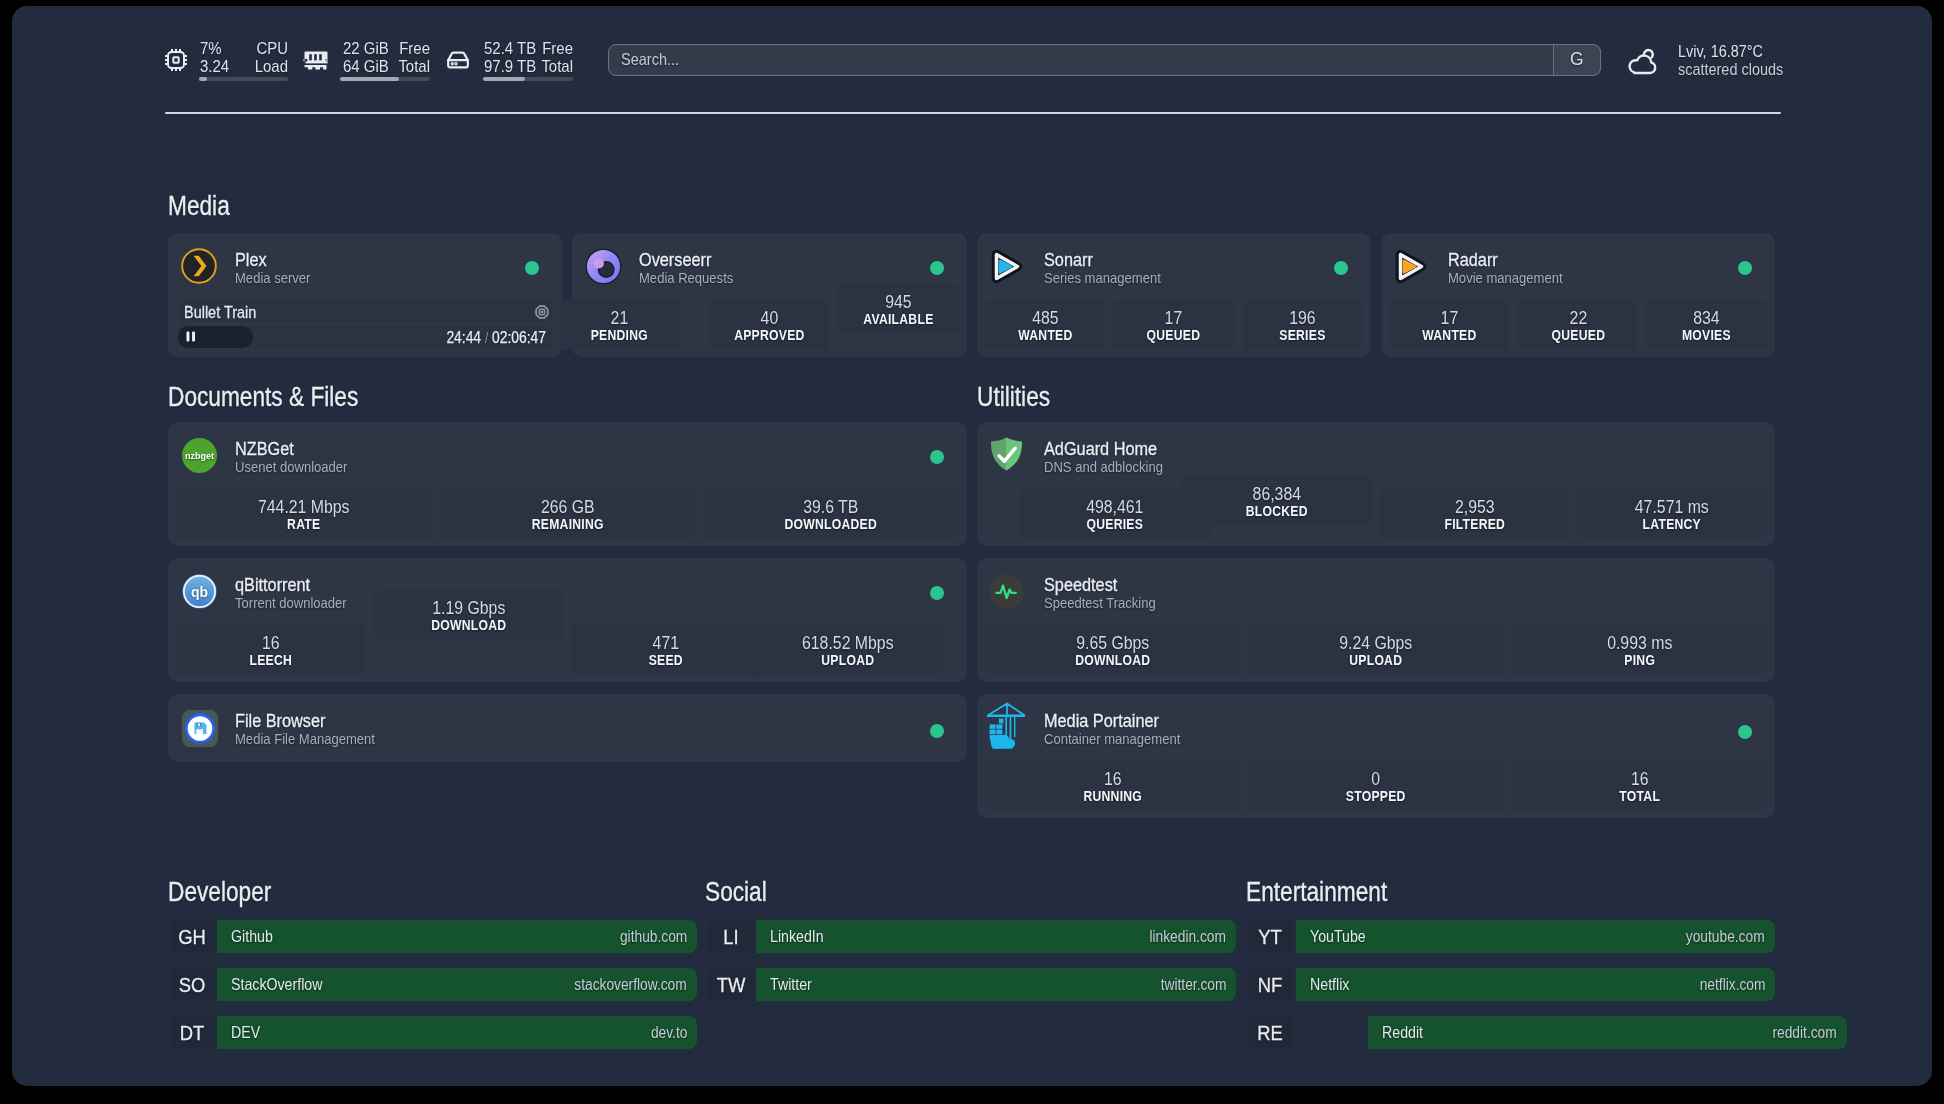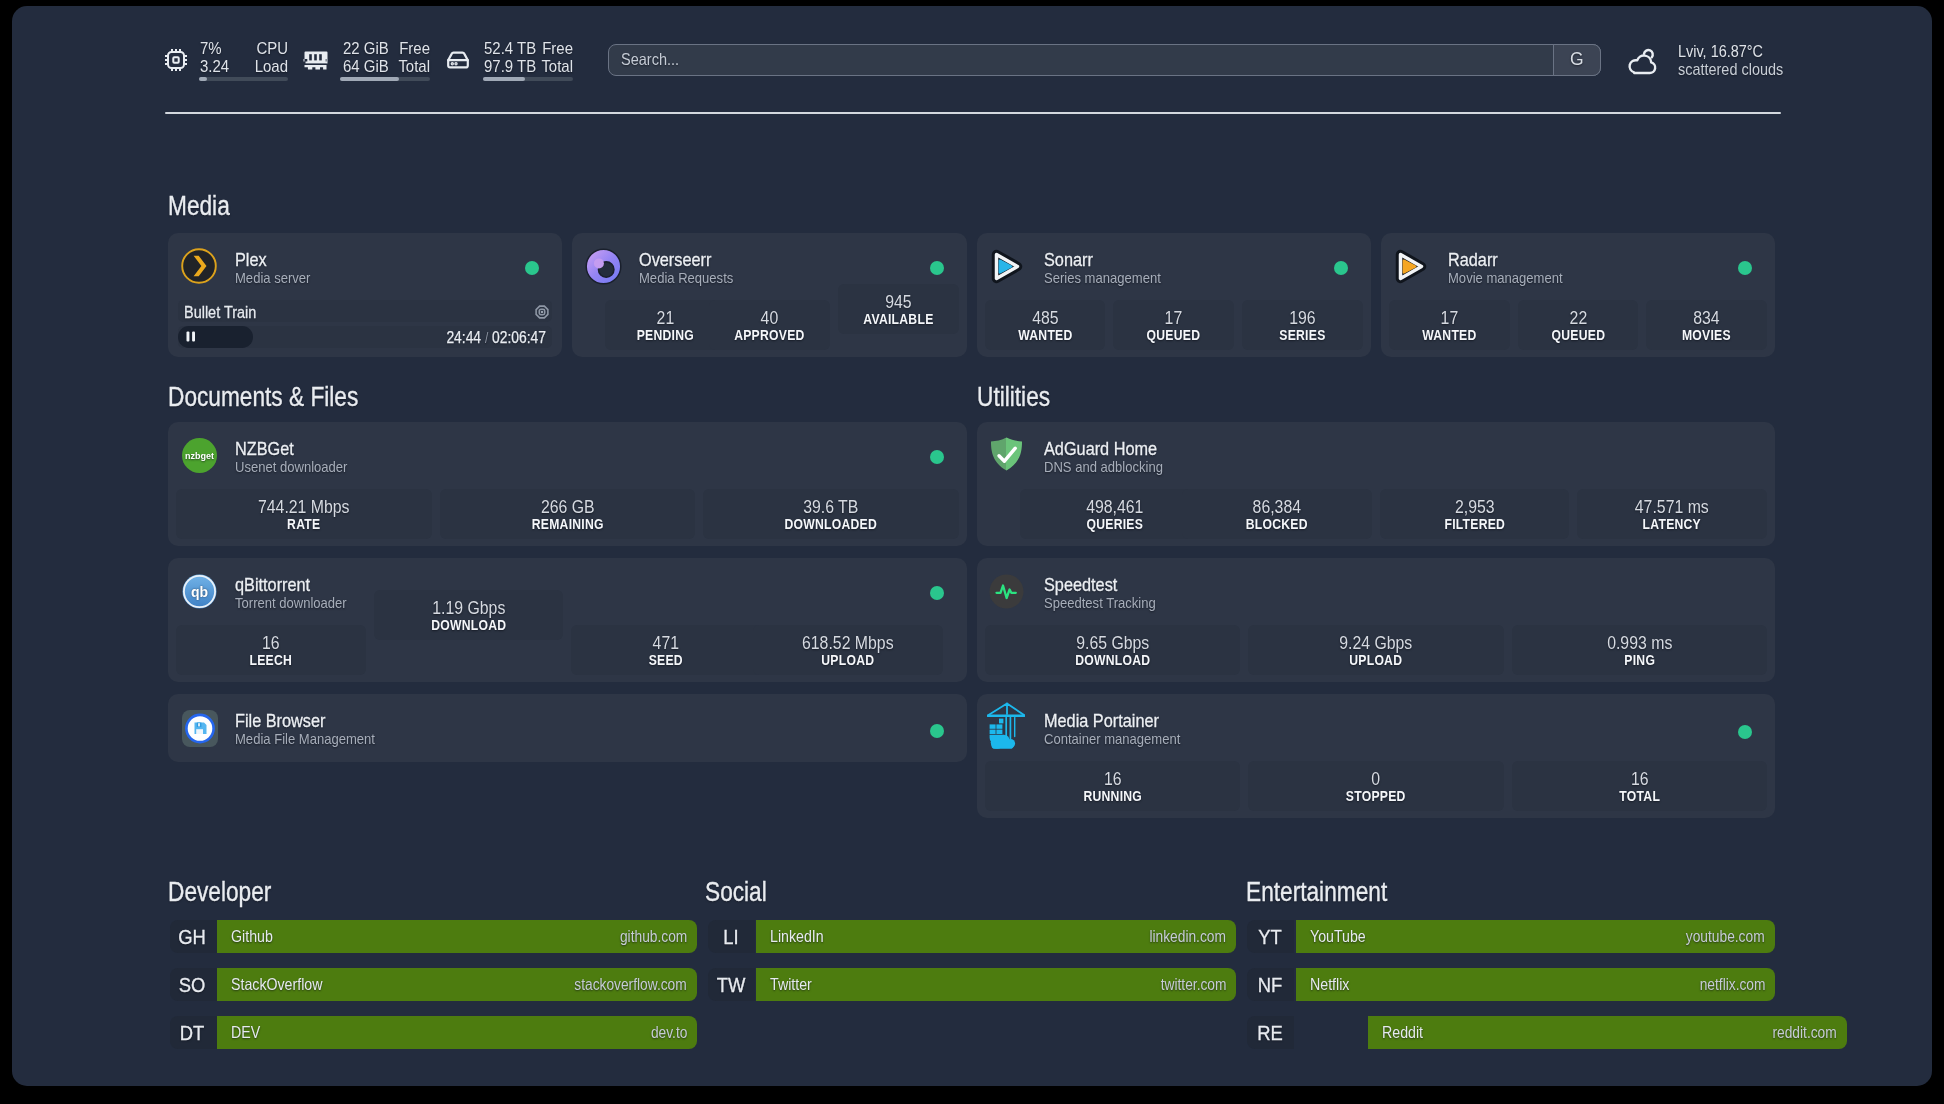--- a/index.html
+++ b/index.html
@@ -11,21 +11,21 @@
   .sub { position:absolute; font-size:14.5px; color:#A7AEBA; line-height:17px; transform:scaleX(0.9); transform-origin:left center;}
   .dot { position:absolute; width:14px; height:14px; border-radius:50%; background:#2AC68D; }
   .box { position:absolute; height:50px; background:#2B3342; border-radius:6px; text-align:center; }
   .box .v { margin-top:8px; font-size:18px; color:#D6DAE1; line-height:20px; transform:scaleX(0.88); }
   .box .l { font-size:14px; font-weight:700; color:#F5F7FA; letter-spacing:0.3px; line-height:15px; margin-top:-0.5px; transform:scaleX(0.87);}
   .sect { position:absolute; font-size:27px; font-weight:400; -webkit-text-stroke:0.35px #E9ECF0; color:#E9ECF0; line-height:29px; transform:scaleX(0.84); transform-origin:left center;}
   .tt { position:absolute; font-size:17px; color:#DFE3E9; line-height:17px; transform:scaleX(0.88); transform-origin:left center;}
   .ttr { position:absolute; font-size:17px; color:#DFE3E9; line-height:17px; text-align:right; transform:scaleX(0.88); transform-origin:right center;}
   .bar { position:absolute; height:4px; border-radius:2px; background:#414B59; }
   .fill { position:absolute; height:4px; border-radius:2px; background:#A0A9B6; }
-  .pill { position:absolute; height:33px; background:#4d7c0f; border-radius:0 8px 8px 0; }
+  .pill { position:absolute; height:33px; background:#14532d; border-radius:0 8px 8px 0; }
   .pill .nm { position:absolute; left:14px; top:0; line-height:33px; font-size:16.5px; color:#E6EAEF; transform:scaleX(0.86); transform-origin:left center;}
   .pill .ur { position:absolute; right:10px; top:0; line-height:33px; font-size:16px; color:#C6CCD5; transform:scaleX(0.86); transform-origin:right center;}
   .abbg { position:absolute; width:47px; height:33px; background:#212938; border-radius:8px 0 0 8px; }
   .ab { position:absolute; width:40px; text-align:center; font-size:20px; font-weight:400; -webkit-text-stroke:0.3px #E8EBF0; color:#E8EBF0; line-height:34px; transform:scaleX(0.92); }
 </style>
 </head>
 <body>
 <div class="bg"></div>
 
 <svg class="abs" style="left:163px;top:47px" width="26" height="26" viewBox="0 0 26 26" fill="none" stroke="#E8ECF1" stroke-width="2">
@@ -120,21 +120,21 @@
         <stop offset="1" stop-color="#6F79F3"></stop>
   </linearGradient>
     </defs>
   <circle cx="18.5" cy="18.5" r="17.3" fill="url(#ov)" stroke="#1A202D" stroke-width="1.5"></circle>
   <circle cx="21.2" cy="21.6" r="7.7" fill="#242D3D" stroke="#1A202D" stroke-width="1.6"></circle>
   <circle cx="13.9" cy="15.4" r="5" fill="#C49CF0"></circle>
 </svg>
 <div class="title" style="left:639.3px;top:248.5px">Overseerr</div>
 <div class="sub" style="left:639.3px;top:269.5px">Media Requests</div>
 <div class="dot" style="left:929.5px;top:260.5px"></div>
-<div class="box" style="left:605px;top:300px;width:120.8px">
+<div class="box" style="left:559px;top:300px;width:120.8px">
     <div class="v">21</div>
     <div class="l">PENDING</div>
   </div>
 <div class="box" style="left:709.1px;top:300px;width:120.8px">
     <div class="v">40</div>
     <div class="l">APPROVED</div>
   </div>
 <div class="box" style="left:837.9px;top:284px;width:120.8px">
     <div class="v">945</div>
     <div class="l">AVAILABLE</div>
@@ -264,21 +264,21 @@
     </defs>
   <path d="M18.5 1.5 C13.5 4.3 8 5.1 3 5.4 C3 15.5 4.7 26.5 18.5 34.5 C32.3 26.5 34 15.5 34 5.4 C29 5.1 23.5 4.3 18.5 1.5 Z" fill="url(#ag)"></path>
   <path d="M11 19.8 L16.4 25.2 L27.3 12.2" fill="none" stroke="#FFFFFF" stroke-width="3.4" stroke-linecap="round" stroke-linejoin="round"></path>
 </svg>
 <div class="title" style="left:1043.5px;top:437.5px">AdGuard Home</div>
 <div class="sub" style="left:1043.5px;top:458.5px">DNS and adblocking</div>
 <div class="box" style="left:1020px;top:489px;width:189.6px">
     <div class="v">498,461</div>
     <div class="l">QUERIES</div>
   </div>
-<div class="box" style="left:1182.1px;top:489px;width:189.6px">
+<div class="box" style="left:1182.1px;top:476px;width:189.6px">
     <div class="v">86,384</div>
     <div class="l">BLOCKED</div>
   </div>
 <div class="box" style="left:1379.7px;top:489px;width:189.6px">
     <div class="v">2,953</div>
     <div class="l">FILTERED</div>
   </div>
 <div class="box" style="left:1577.3px;top:489px;width:189.6px">
     <div class="v">47.571 ms</div>
     <div class="l">LATENCY</div>

